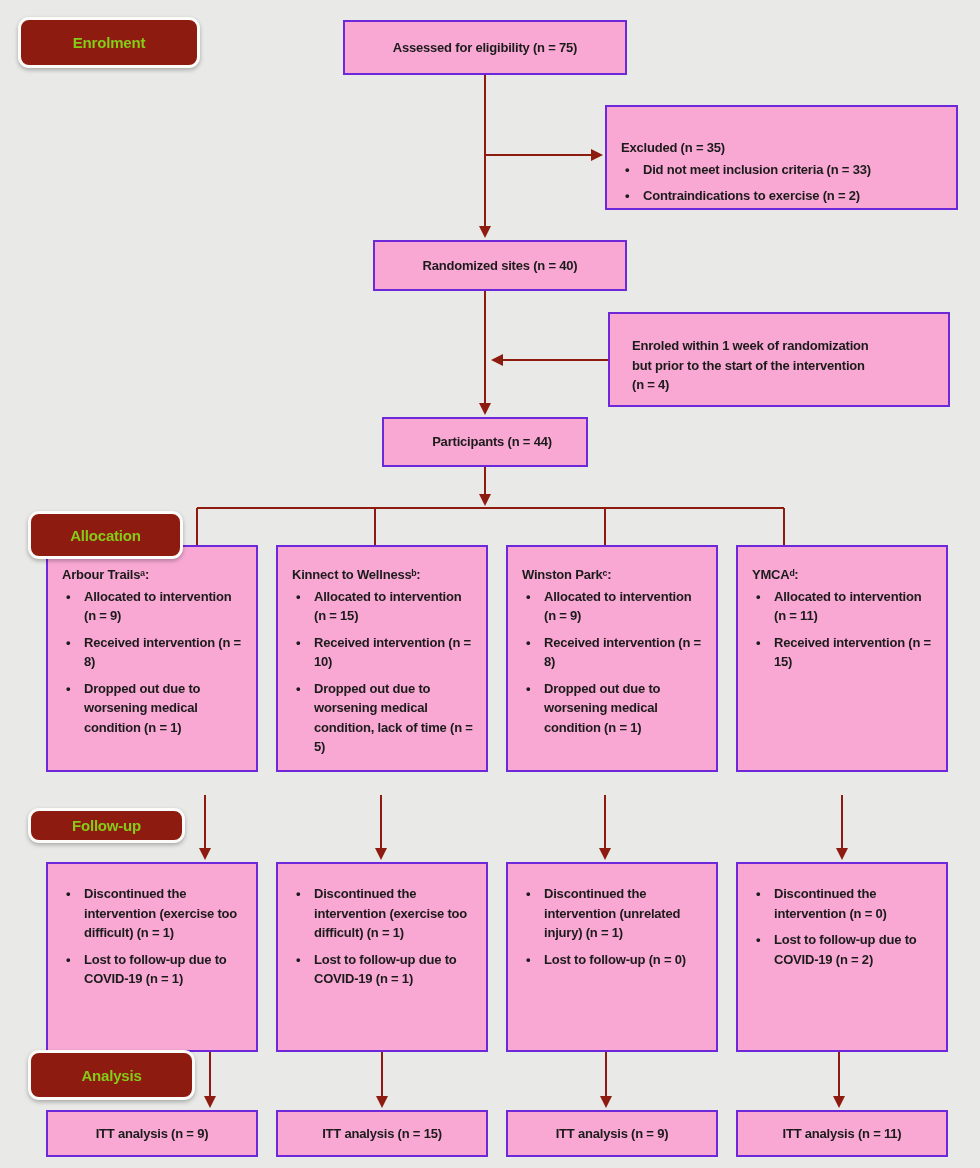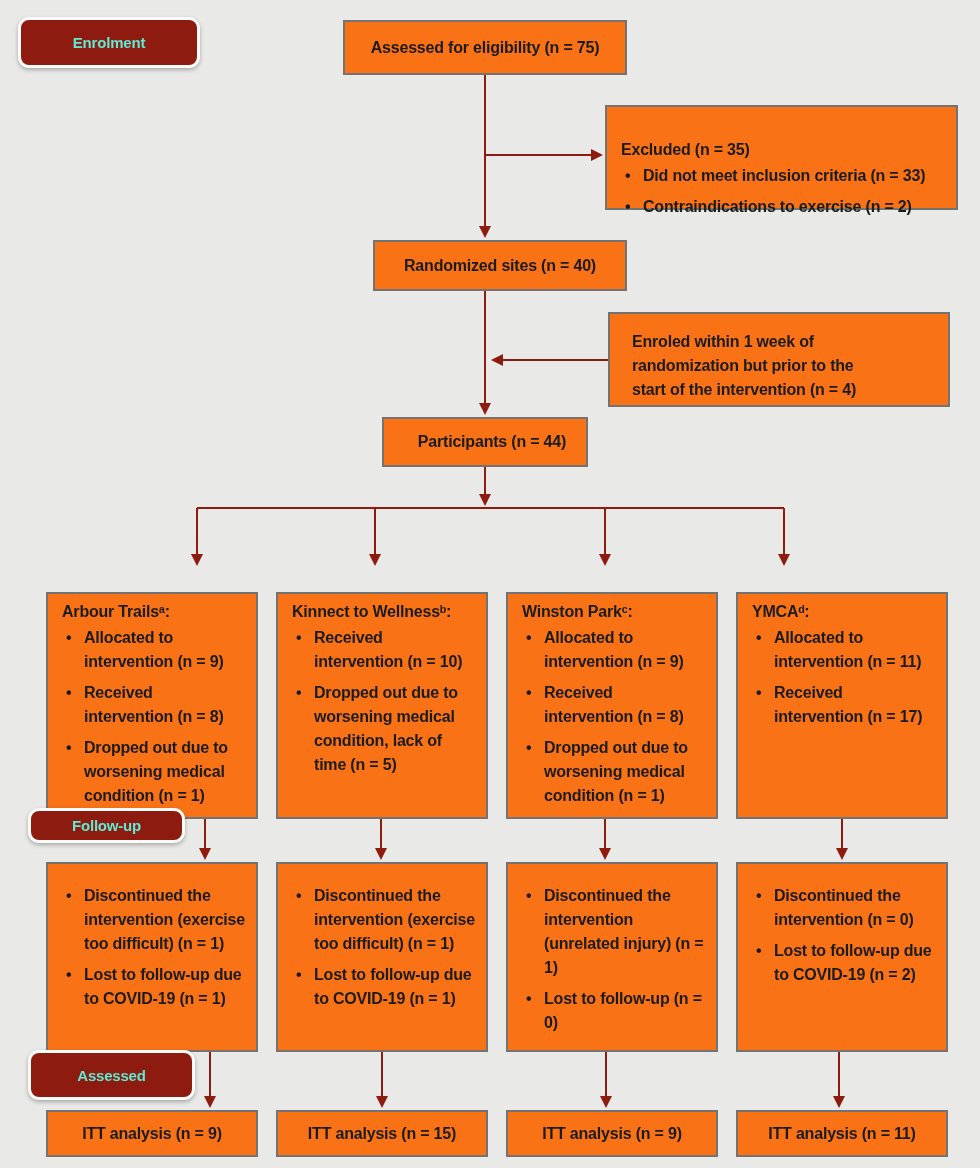--- a/index.html
+++ b/index.html
@@ -13,49 +13,49 @@
     background:#e9e9e7;
     overflow:hidden;
   }
   #connectors{position:absolute;left:0;top:0;width:980px;height:1168px;pointer-events:none;}
   .pill{
     position:absolute;
     background:#8e1b10;
     border:3px solid #fbfbfa;
     border-radius:11px;
     box-shadow:0 2px 4px rgba(0,0,0,.28);
-    color:#5eead4;
+    color:#84cc16;
     font-weight:bold;
     font-size:15px;
     letter-spacing:-0.2px;
     display:flex;align-items:center;justify-content:center;
     box-sizing:border-box;
     z-index:3;
   }
   .nodebox{
     position:absolute;
-    background:#f97316;
-    border:2px solid #737373;
+    background:#f9a8d4;
+    border:2px solid #6d28d9;
     box-sizing:border-box;
     color:#1b1b1b;
-    font-size:16px;
+    font-size:13px;
     font-weight:bold;
     letter-spacing:-0.2px;
     line-height:1.5;
     z-index:2;
   }
   .centerbox{display:flex;align-items:center;justify-content:center;text-align:center;}
   .listbox{padding:14px 10px 10px 14px;}
   .boxtitle{margin:0 0 2px 0;}
   .bullet{display:flex;margin:0 0 7px 0;}
   .bullet::before{content:"•";flex:0 0 22px;padding-left:4px;box-sizing:border-box;}
   .bullet span{flex:1 1 auto;}
   
   .col-0{left:46px;}  .col-1{left:276px;} .col-2{left:506px;} .col-3{left:736px;}
-  .alloc{top:592px;width:212px;height:227px;padding-top:6px;}
+  .alloc{top:545px;width:212px;height:227px;padding-top:18px;}
   .fup{top:862px;width:212px;height:190px;padding-top:20px;}
   .itt{top:1110px;width:212px;height:47px;align-items:center;}
 </style>
 </head>
 <body>
 
 <div id="canvas">
 
   <svg id="connectors" viewBox="0 0 980 1168" xmlns="http://www.w3.org/2000/svg">
     <defs>
@@ -88,22 +88,23 @@
       <path d="M842,795 V854" marker-end="url(#arr)"></path>
 
       <path d="M210,1038 V1102" marker-end="url(#arr)"></path>
       <path d="M382,1038 V1102" marker-end="url(#arr)"></path>
       <path d="M606,1038 V1102" marker-end="url(#arr)"></path>
       <path d="M839,1038 V1102" marker-end="url(#arr)"></path>
     </g>
   </svg>
 
   <div class="pill" style="left:18px;top:17px;width:182px;height:51px;">Enrolment</div>
+  <div class="pill" style="left:28px;top:511px;width:155px;height:48px;">Allocation</div>
   <div class="pill" style="left:28px;top:808px;width:157px;height:35px;">Follow-up</div>
-  <div class="pill" style="left:28px;top:1050px;width:167px;height:50px;">Assessed</div>
+  <div class="pill" style="left:28px;top:1050px;width:167px;height:50px;">Analysis</div>
 
   <div class="nodebox centerbox" style="left:343px;top:20px;width:284px;height:55px;">
     <span>Assessed for eligibility (n = 75)</span>
   </div>
 
   <div class="nodebox listbox" style="left:605px;top:105px;width:353px;height:105px;padding-top:31px;">
     <div class="boxtitle">Excluded (n = 35)</div>
     <div class="bullet">
       <span>Did not meet inclusion criteria (n = 33)</span>
     </div>
@@ -133,20 +134,23 @@
         <span>Received intervention (n = 8)</span>
       </div>
     <div class="bullet">
         <span>Dropped out due to worsening medical condition (n = 1)</span>
       </div>
   </div>
 
   <div class="nodebox listbox alloc col-1">
     <div class="boxtitle">Kinnect to Wellnessᵇ:</div>
     <div class="bullet">
+        <span>Allocated to intervention (n = 15)</span>
+      </div>
+    <div class="bullet">
         <span>Received intervention (n = 10)</span>
       </div>
     <div class="bullet">
         <span>Dropped out due to worsening medical condition, lack of time (n = 5)</span>
       </div>
   </div>
 
   <div class="nodebox listbox alloc col-2">
     <div class="boxtitle">Winston Parkᶜ:</div>
     <div class="bullet">
@@ -159,21 +163,21 @@
         <span>Dropped out due to worsening medical condition (n = 1)</span>
       </div>
   </div>
 
   <div class="nodebox listbox alloc col-3">
     <div class="boxtitle">YMCAᵈ:</div>
     <div class="bullet">
         <span>Allocated to intervention (n = 11)</span>
       </div>
     <div class="bullet">
-        <span>Received intervention (n = 17)</span>
+        <span>Received intervention (n = 15)</span>
       </div>
   </div>
 
   <div class="nodebox listbox fup col-0">
     <div class="bullet">
         <span>Discontinued the intervention (exercise too difficult) (n = 1)</span>
       </div>
     <div class="bullet">
         <span>Lost to follow-up due to COVID-19 (n = 1)</span>
       </div>

